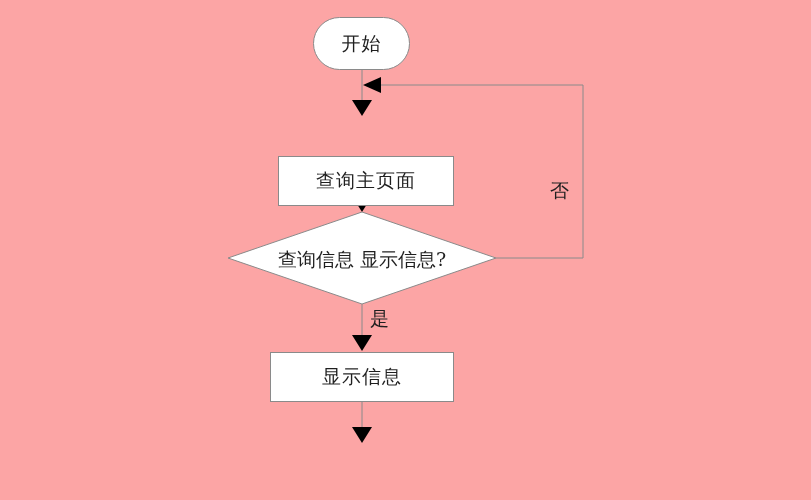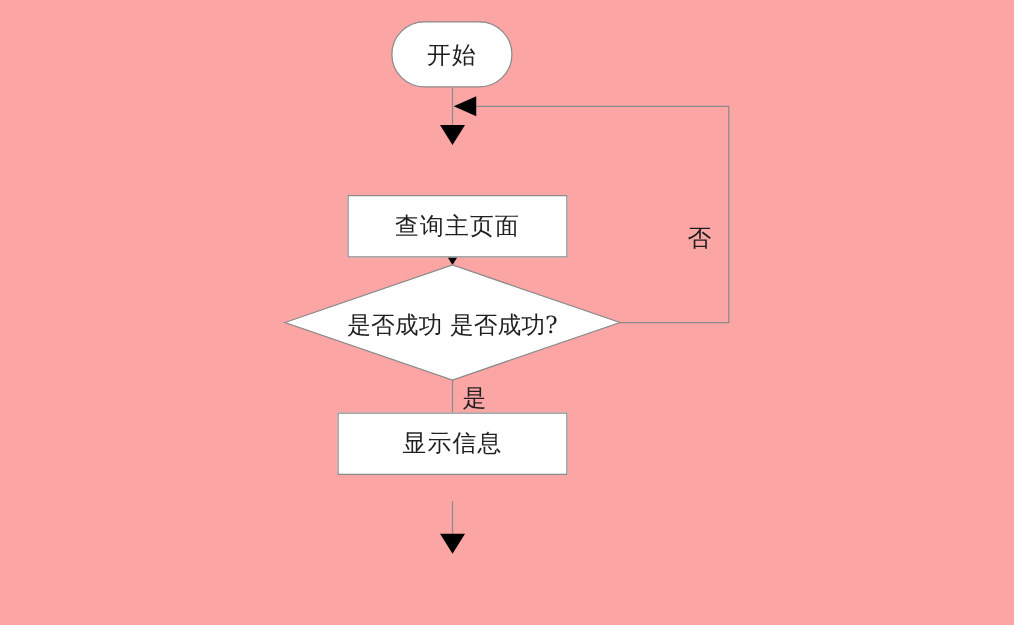--- a/index.html
+++ b/index.html
@@ -82,24 +82,24 @@
   </svg>
 
   <div class="node terminator" style="left:313px; top:17px; width:97px; height:53px;">
     <span>开始</span>
   </div>
 
   <div class="node process" style="left:278px; top:116px; width:176px; height:50px;margin-top:40px;">
     <span>查询主页面</span>
   </div>
 
-  <div class="decision-label" style="left:232px; top:247px; width:260px;">是否成功 是否成功?</div>
+  <div class="decision-label" style="left:232px; top:247px; width:260px;">查询信息 显示信息?</div>
 
   <div class="edge-label" style="left:370px; top:306px;">是</div>
 
   <div class="edge-label" style="left:550px; top:178px;">否</div>
 
-  <div class="node process" style="left:270px; top:330px; width:184px; height:50px;align-items:center;">
+  <div class="node process" style="left:270px; top:352px; width:184px; height:50px;align-items:center;">
     <span>显示信息</span>
   </div>
 
 
 </div>
 
 </body></html>

